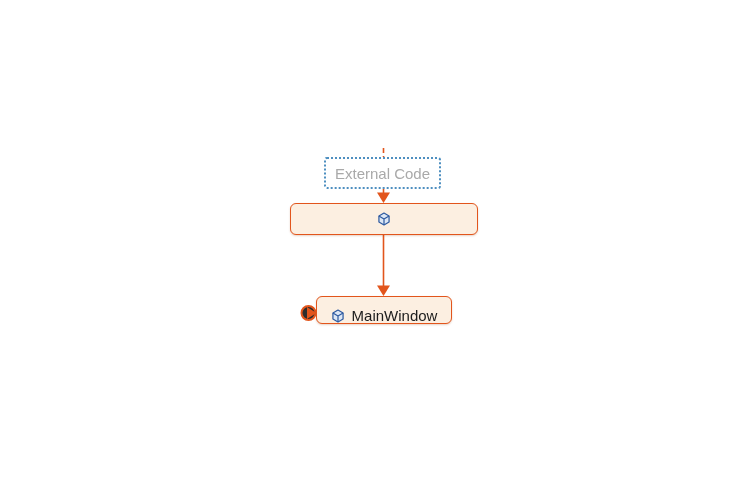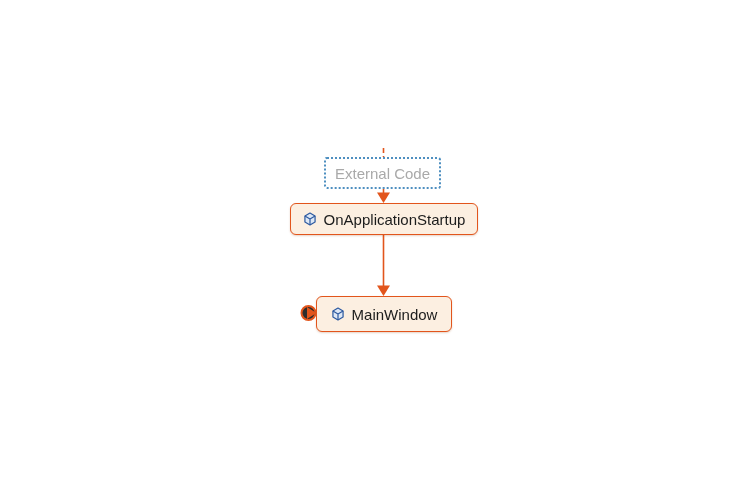--- a/index.html
+++ b/index.html
@@ -39,21 +39,21 @@
     box-shadow: 0 1px 2px rgba(160, 80, 30, 0.25);
   }
   .node-external {
     background: var(--canvas, #ffffff);
     border: 2px dotted var(--external-border, #4e8fc0);
     border-radius: 3px;
     color: var(--external-text, #a9a9a9);
   }
   .node-external-code { left: 324px; top: 116px; width: 117px; height: 32px; margin-top: 41px; }
   .node-startup       { left: 290px; top: 203px; width: 188px; height: 32px; }
-  .node-main-window   { left: 316px; top: 296px; width: 136px; height: 36px; }
+  .node-main-window   { left: 316px; top: 296px; width: 136px; height: 28px; align-items: flex-end; }
   .cube-icon { flex: 0 0 auto; display: block; }
   .node-label { line-height: 1; }
 </style>
 </head>
 <body>
 
 <div class="canvas" data-interactable="false">
 
   <svg class="edges-layer" width="753" height="502" viewBox="0 0 753 502" data-interactable="false">
 
@@ -75,21 +75,20 @@
 
   <div class="node node-external node-external-code" data-interactable="true">
     <span class="node-label" data-interactable="false">External Code</span>
   </div>
 
   <div class="node node-method node-startup" data-interactable="true">
     <svg class="cube-icon" width="14" height="14" viewBox="0 0 16 16" data-interactable="false">
       <path d="M8 1.2 L13.8 4.6 V11.4 L8 14.8 L2.2 11.4 V4.6 Z" fill="var(--icon-fill, #dde7f5)" stroke="var(--icon-blue, #2e5aa0)" stroke-width="1.4" stroke-linejoin="round"></path>
       <path d="M2.2 4.6 L8 8 L13.8 4.6 M8 8 V14.8" fill="none" stroke="var(--icon-blue, #2e5aa0)" stroke-width="1.4" stroke-linejoin="round"></path>
     </svg>
-    <span class="node-label" data-interactable="false">OnApplicationStartup</span>
   </div>
 
   <div class="node node-method node-main-window" data-interactable="true">
     <svg class="cube-icon" width="14" height="14" viewBox="0 0 16 16" data-interactable="false">
       <path d="M8 1.2 L13.8 4.6 V11.4 L8 14.8 L2.2 11.4 V4.6 Z" fill="var(--icon-fill, #dde7f5)" stroke="var(--icon-blue, #2e5aa0)" stroke-width="1.4" stroke-linejoin="round"></path>
       <path d="M2.2 4.6 L8 8 L13.8 4.6 M8 8 V14.8" fill="none" stroke="var(--icon-blue, #2e5aa0)" stroke-width="1.4" stroke-linejoin="round"></path>
     </svg>
     <span class="node-label" data-interactable="false">MainWindow</span>
   </div>
 

